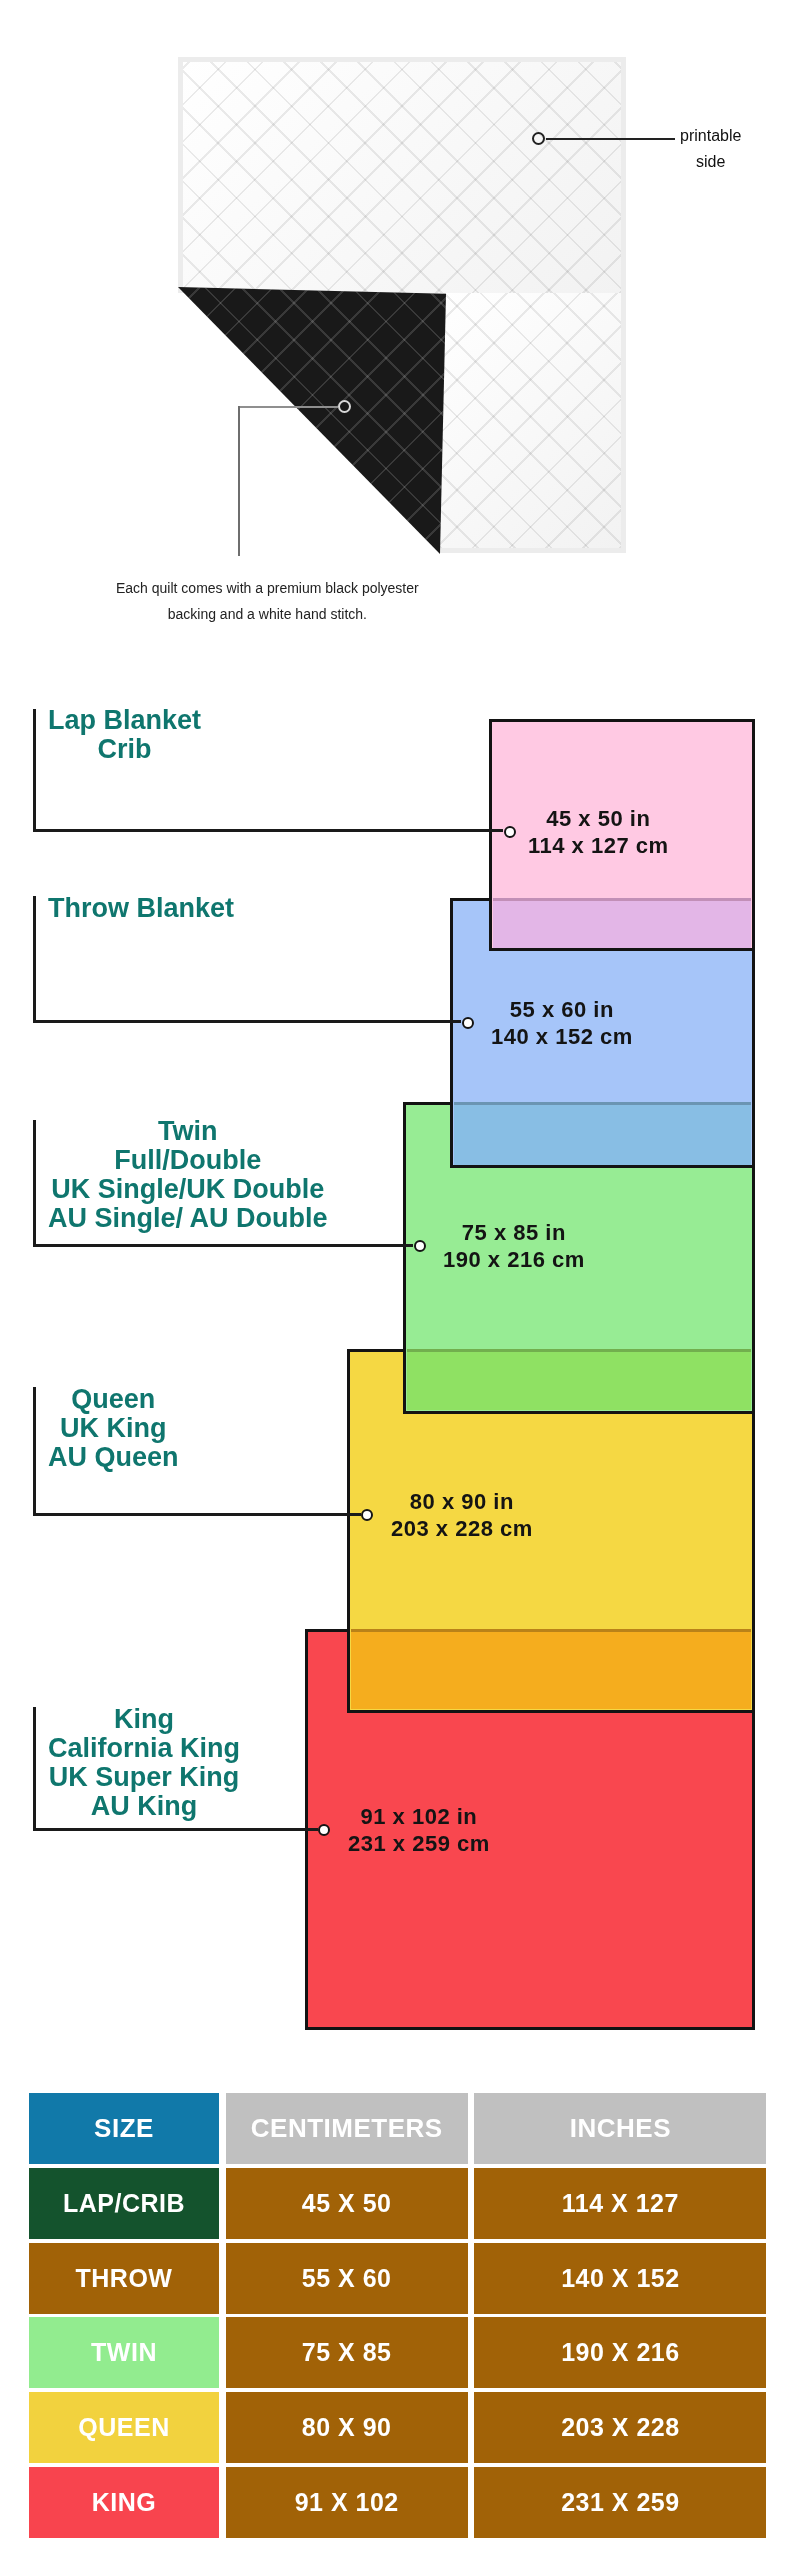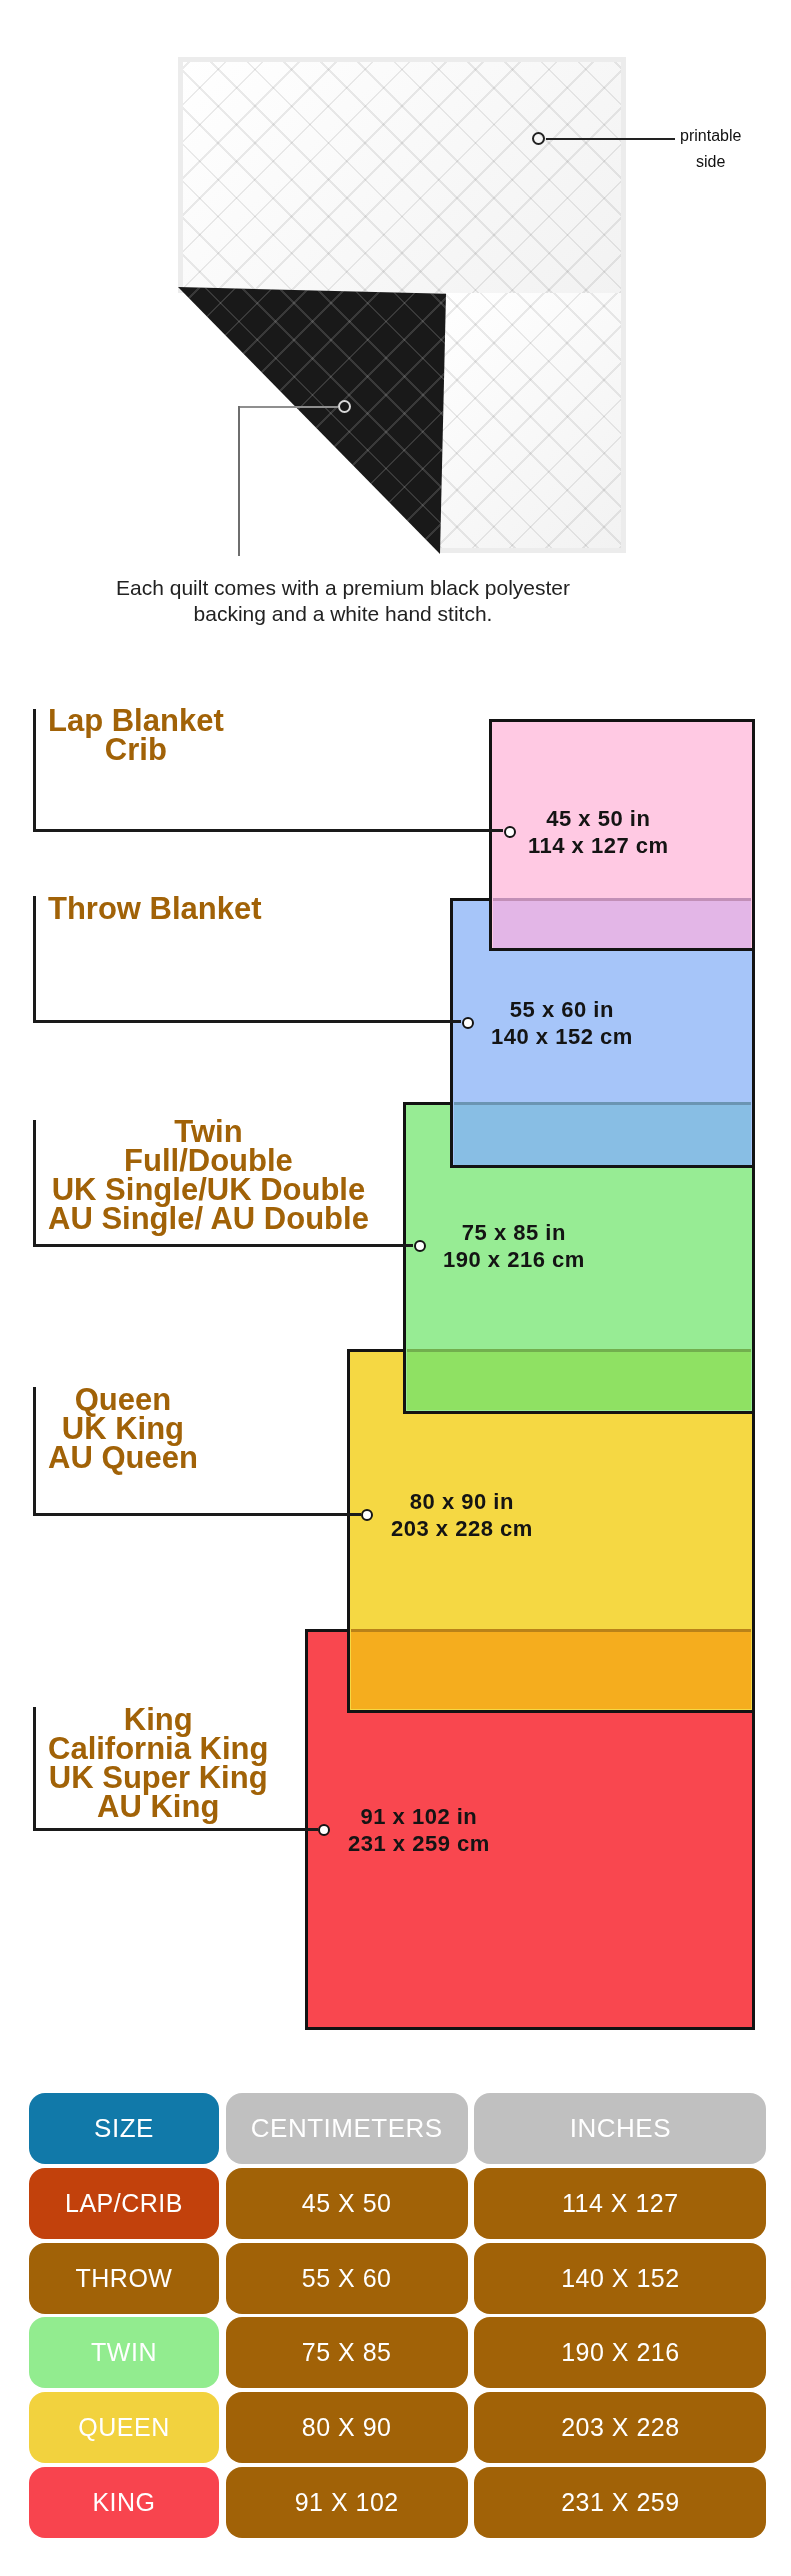--- a/index.html
+++ b/index.html
@@ -19,48 +19,48 @@
   .quilt-top{border:5.7px solid #ececec;border-bottom:none;}
   .quilt-strip{border:5.7px solid #ececec;border-top:none;border-left:none;}
   .quilt-black{
     background-color:#191919;
     background-image:
       repeating-linear-gradient(45deg, rgba(255,255,255,0.14) 0 1.9px, rgba(0,0,0,0) 1.9px 26px),
       repeating-linear-gradient(-45deg, rgba(255,255,255,0.14) 0 1.9px, rgba(0,0,0,0) 1.9px 26px);
     clip-path:polygon(0px 0px,268px 6.7px,262px 267px);
   }
   .annot{font-size:16px;line-height:26px;color:#111;}
-  .caption{font-size:21px;line-height:26px;color:#222;}
+  .caption{font-size:14px;line-height:26px;color:#222;}
   .dot-sm{width:13.4px;height:13.4px;border:2.4px solid #222;border-radius:50%;
           background:transparent;box-sizing:border-box;}
   .dot-light{border-color:#d8d8d8;}
 
   
   .rect{box-sizing:border-box;border:3.8px solid #131313;}
   .strip{box-sizing:border-box;}
   .lead-h{height:2.9px;background:#1a1a1a;}
   .lead-v{width:2.9px;background:#1a1a1a;}
   .dot{width:12.4px;height:12.4px;border:2.9px solid #141414;border-radius:50%;
        background:#ffffff;box-sizing:border-box;}
-  .size-label{font-size:31px;font-weight:700;line-height:29px;color:#a16207;white-space:nowrap;}
+  .size-label{font-size:27px;font-weight:700;line-height:29px;color:#0f766e;white-space:nowrap;}
   .dim{font-size:22px;font-weight:700;line-height:27px;color:#141414;
        letter-spacing:0.5px;white-space:nowrap;}
 
   
   .size-table{position:absolute;left:29px;top:2093px;width:738px;display:grid;
               grid-template-columns:190px 242px 292px;grid-auto-rows:71px;
               column-gap:6.7px;row-gap:3.8px;background:#ffffff;}
   .cell{display:flex;align-items:center;justify-content:center;color:#ffffff;
-        font-weight:400;letter-spacing:0.5px;border-radius:16px;}
+        font-weight:700;letter-spacing:0.5px;}
   .th{font-size:26px;}
   .td{font-size:25px;}
   .th-size{background:#1179A9;}
   .th-gray{background:#C0C0C0;}
   .val{background:#a16207;}
-  .c-lap{background:#c2410c;}
+  .c-lap{background:#14532d;}
   .c-throw{background:#a16207;}
   .c-twin{background:#92EC8F;}
   .c-queen{background:#F2D23E;}
   .c-king{background:#F8444E;}
 </style>
 </head>
 <body>
 
 <div class="page">
 

